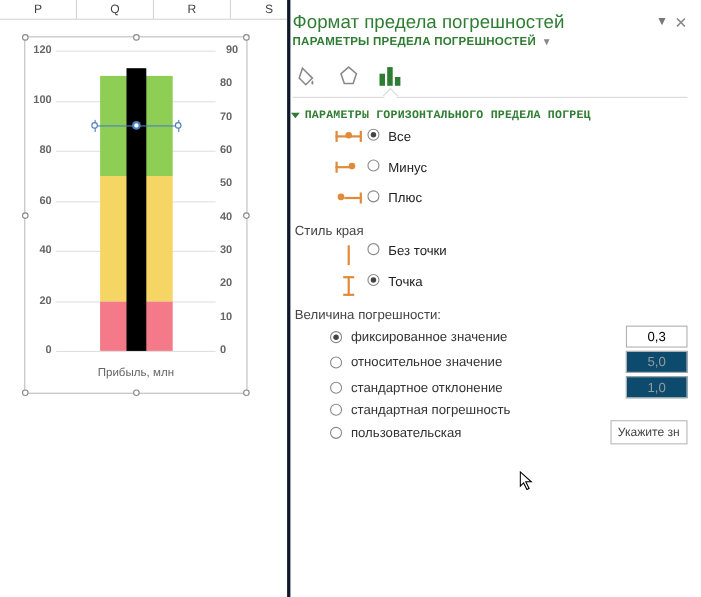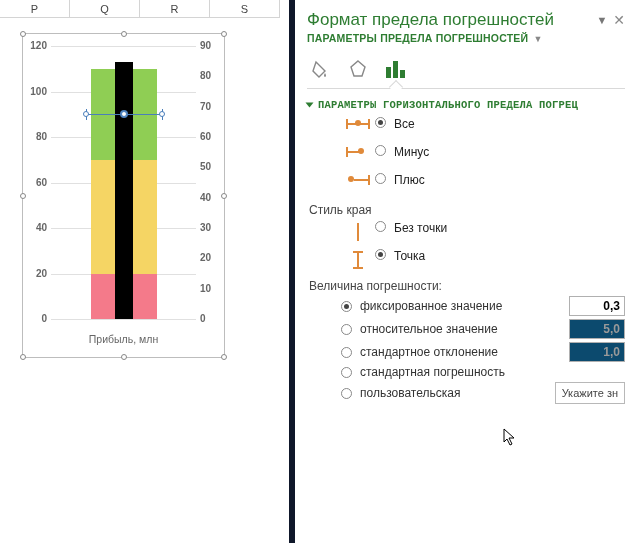--- a/index.html
+++ b/index.html
@@ -26,21 +26,21 @@
   .grid-line { position: absolute; left: 0; right: 0; height: 1px; background: #e0e0e0; }
   .bar { position: absolute; }
   .xlabel { position: absolute; left: 0; right: 0; bottom: 12px; text-align: center; font-size: 10.5px; color: #666; }
 
   .err-line { position: absolute; height: 1px; background: #4a7ebb; }
   .err-cap { position: absolute; width: 1px; background: #4a7ebb; }
   .err-point { position: absolute; width: 8px; height: 8px; background: #4a7ebb; border-radius: 50%; transform: translate(-50%, -50%); }
   .err-sel { position: absolute; width: 6px; height: 6px; background: #fff; border: 1.5px solid #4a7ebb; transform: translate(-50%, -50%); border-radius: 50%; }
 
   
-  .pane { position: absolute; right: 0; top: 0; bottom: 0; width: 348px; border-left: 6px solid #0f172a; background: #fff; padding: 10px 12px 0 12px; }
+  .pane { position: absolute; right: 0; top: 0; bottom: 0; width: 376px; border-left: 3px solid #0f172a; background: #fff; padding: 10px 12px 0 2px; }
   .pane-title-row { display: flex; align-items: center; }
   .pane-title { font-size: 17px; color: #2e7d32; font-weight: 400; flex: 1; }
   .pane-dd { color: #777; font-size: 11px; margin-left: 4px; }
   .pane-close { color: #888; font-size: 14px; margin-left: 6px; cursor: pointer; }
   .subhead { color: #2e7d32; font-size: 10.5px; font-weight: 700; letter-spacing: 0.2px; margin-top: 2px; text-transform: uppercase; }
   .sub-dd { color: #888; font-size: 9px; margin-left: 2px; }
 
   .iconset { display: flex; gap: 16px; margin: 14px 0 8px 2px; align-items: center; }
   .iconset .ic { width: 22px; height: 22px; display: flex; align-items: center; justify-content: center; }
   .section-tabline { height: 1px; background: #d9d9d9; margin-top: 4px; position: relative; }
@@ -53,21 +53,21 @@
 
   .radio-row { display: flex; align-items: flex-start; margin: 4px 0 4px 34px; height: 24px; }
   .radio-row .icon-cell { width: 34px; display: flex; justify-content: center; }
   .radio { width: 11px; height: 11px; border: 1px solid #888; border-radius: 50%; margin-right: 8px; display: inline-flex; align-items: center; justify-content: center; background: #fff; }
   .radio.checked::after { content: ""; width: 5px; height: 5px; background: #444; border-radius: 50%; }
   .radio-text { font-size: 12px; color: #222; }
 
   .val-row { display: flex; align-items: center; margin: 3px 0 3px 34px; }
   .val-row .radio { margin-right: 8px; }
   .val-row .lbl { flex: 1; font-size: 12px; }
-  .val-input { width: 56px; height: 20px; border: 1px solid #b0b0b0; font-size: 12px; padding: 1px 4px; text-align: right; font-weight: bold; }
+  .val-input { width: 56px; height: 20px; border: 1px solid #b0b0b0; font-size: 12px; padding: 1px 4px; text-align: center; }
   .val-input.dis { color: #999; background: #0c4a6e; }
 
   .btn { height: 22px; border: 1px solid #b8b8b8; background: #fff; font-size: 11px; padding: 2px 6px; color: #444; }
 
   
   .dir-icon { width: 24px; height: 14px; position: relative; }
   .dir-line { position: absolute; top: 6px; height: 2px; background: #e08a3a; }
   .dir-cap { position: absolute; top: 2px; width: 2px; height: 10px; background: #e08a3a; }
   .dir-dot { position: absolute; top: 3px; width: 6px; height: 6px; background: #e08a3a; border-radius: 50%; }
 
@@ -113,21 +113,21 @@
       <div class="axis-right" id="axis-right">
           <div class="tick-r" style="top: 267px;">0</div>
           <div class="tick-r" style="top: 236.667px;">10</div>
           <div class="tick-r" style="top: 206.333px;">20</div>
           <div class="tick-r" style="top: 176px;">30</div>
           <div class="tick-r" style="top: 145.667px;">40</div>
           <div class="tick-r" style="top: 115.333px;">50</div>
           <div class="tick-r" style="top: 85px;">60</div>
           <div class="tick-r" style="top: 54.6667px;">70</div>
           <div class="tick-r" style="top: 24.3333px;">80</div>
-          <div class="tick-r" style="top: -6px;">90</div>
+          <div class="tick-r" style="top: -6px; text-align: center;">90</div>
         </div>
     <div class="grid-line" style="top: 273px;"></div>
         <div class="grid-line" style="top: 227.5px;"></div>
         <div class="grid-line" style="top: 182px;"></div>
         <div class="grid-line" style="top: 136.5px;"></div>
         <div class="grid-line" style="top: 91px;"></div>
         <div class="grid-line" style="top: 45.5px;"></div>
         <div class="grid-line" style="top: 0px;"></div>
         <div class="bar" style="left: 40px; width: 66px; top: 227.5px; height: 45.5px; background: rgb(244, 122, 138);"></div>
         <div class="bar" style="left: 40px; width: 66px; top: 113.75px; height: 113.75px; background: rgb(245, 213, 100);"></div>

